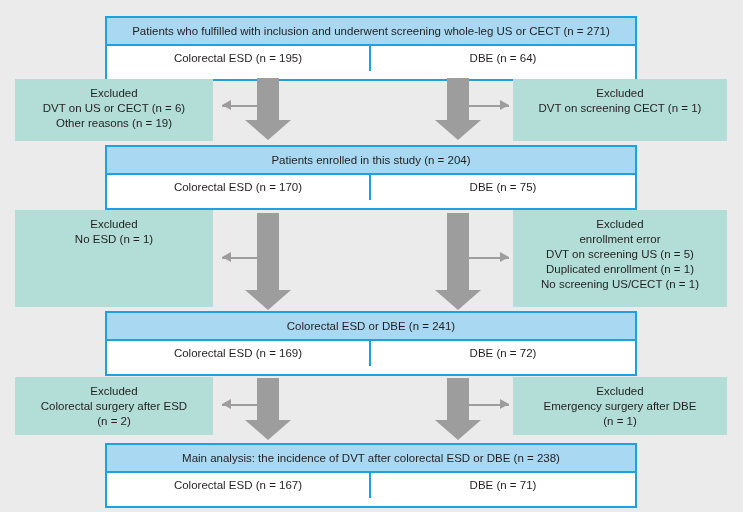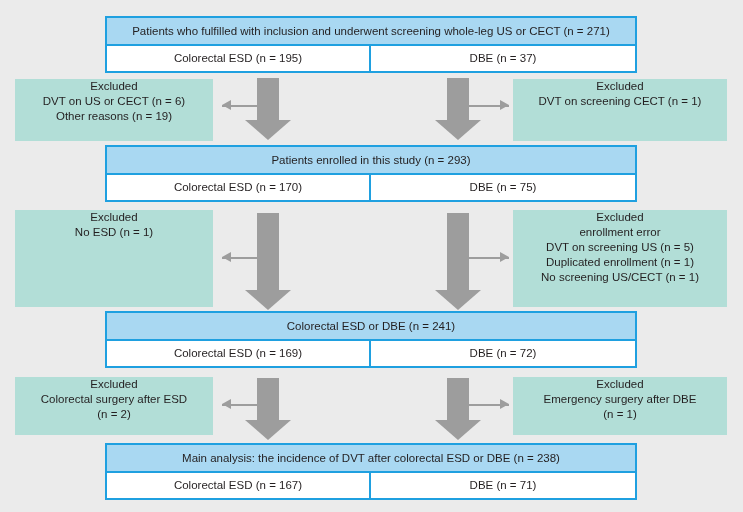--- a/index.html
+++ b/index.html
@@ -36,21 +36,21 @@
     border-bottom: 2px solid #1fa0e0;
     height: 26px;
     line-height: 26px;
     text-align: center;
     font-size: 11.5px;
     white-space: nowrap;
     overflow: hidden;
   }
   .stage-split {
     display: flex;
-    height: 25px;
+    height: 33px;
   }
   .stage-cell {
     flex: 0 0 50%;
     height: 25px;
     line-height: 25px;
     text-align: center;
     font-size: 11.5px;
     box-sizing: border-box;
     white-space: nowrap;
     overflow: hidden;
@@ -65,20 +65,21 @@
 
   
   .excl {
     position: absolute;
     box-sizing: border-box;
     background: #b2ded7;
     display: flex;
     flex-direction: column;
     align-items: center;
     justify-content: flex-start;
+    padding-top: 7px;
   }
   .excl-line {
     font-size: 11.5px;
     line-height: 15px;
     text-align: center;
     white-space: nowrap;
   }
   .excl.left-box  { left: 15px;  width: 198px; }
   .excl.right-box { left: 513px; width: 214px; }
 
@@ -135,21 +136,21 @@
 </style>
 </head>
 <body>
 
 <div id="flow">
 
   <div class="stage" style="top:16px;">
     <div class="stage-title">Patients who fulfilled with inclusion and underwent screening whole-leg US or CECT (n = 271)</div>
     <div class="stage-split">
       <div class="stage-cell left">Colorectal ESD (n = 195)</div>
-      <div class="stage-cell right">DBE (n = 37)</div>
+      <div class="stage-cell right">DBE (n = 64)</div>
     </div>
   </div>
 
   <div class="down-arrow" style="left:245px; top:78px; height:62px;">
     <div class="shaft" style="height:43px;"></div>
     <div class="head" style="top:42px;"></div>
   </div>
   <div class="down-arrow" style="left:435px; top:78px; height:62px;">
     <div class="shaft" style="height:43px;"></div>
     <div class="head" style="top:42px;"></div>
@@ -169,21 +170,21 @@
     <div class="excl-line">DVT on US or CECT (n = 6)</div>
     <div class="excl-line">Other reasons (n = 19)</div>
   </div>
 
   <div class="excl right-box" style="top:79px; height:62px;">
     <div class="excl-line">Excluded</div>
     <div class="excl-line">DVT on screening CECT (n = 1)</div>
   </div>
 
   <div class="stage" style="top:145px;">
-    <div class="stage-title">Patients enrolled in this study (n = 293)</div>
+    <div class="stage-title">Patients enrolled in this study (n = 204)</div>
     <div class="stage-split">
       <div class="stage-cell left">Colorectal ESD (n = 170)</div>
       <div class="stage-cell right">DBE (n = 75)</div>
     </div>
   </div>
 
   <div class="down-arrow" style="left:245px; top:213px; height:98px;">
     <div class="shaft" style="height:78px;"></div>
     <div class="head" style="top:77px;"></div>
   </div>

